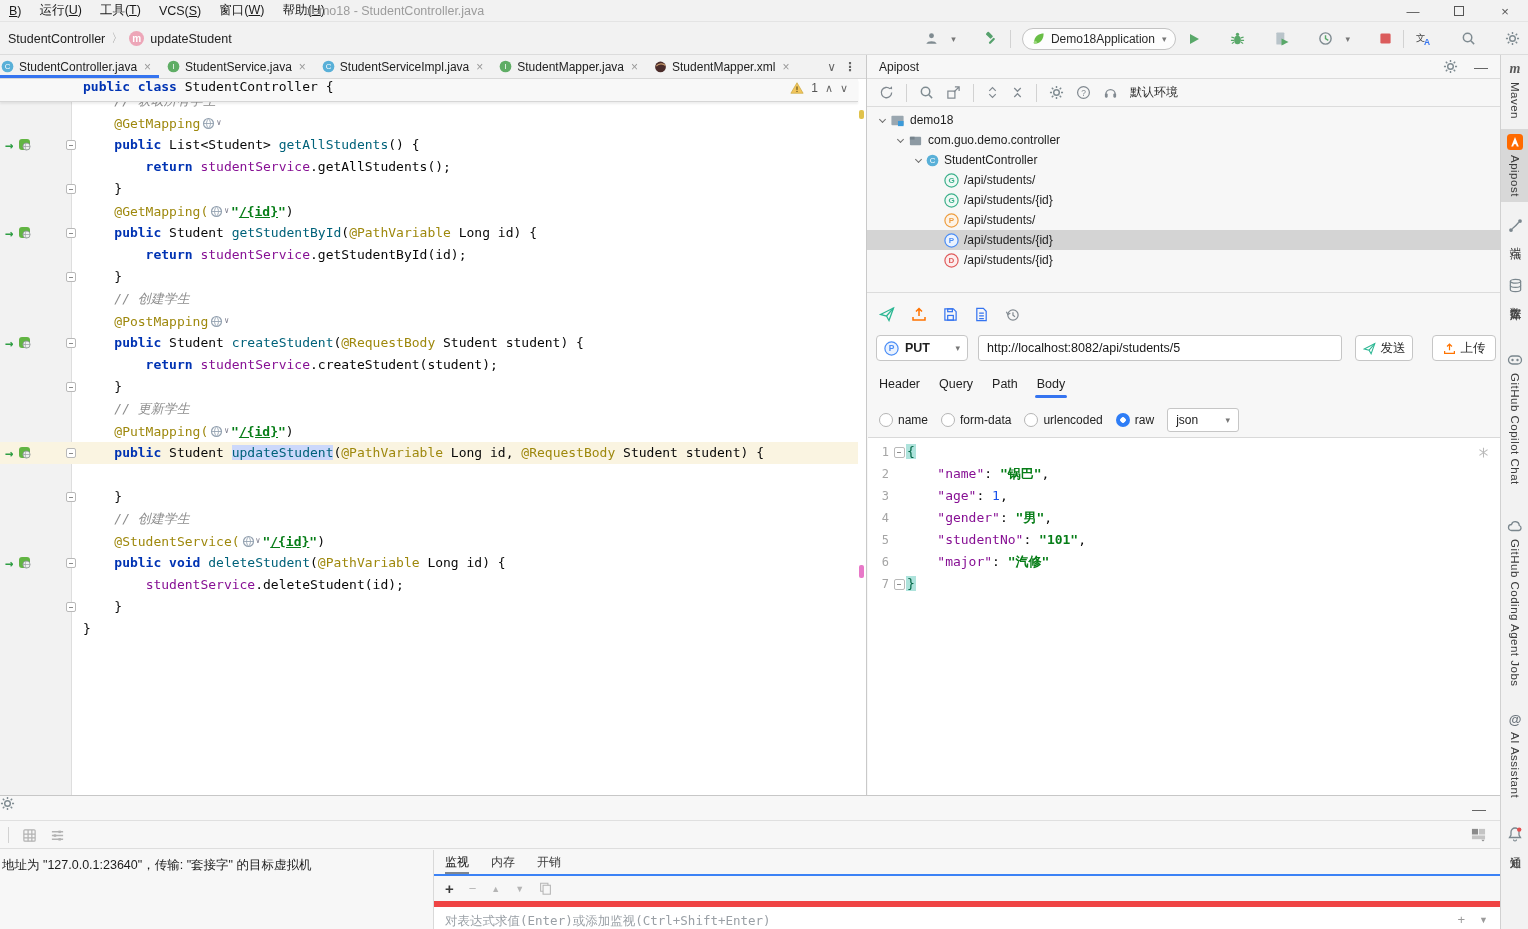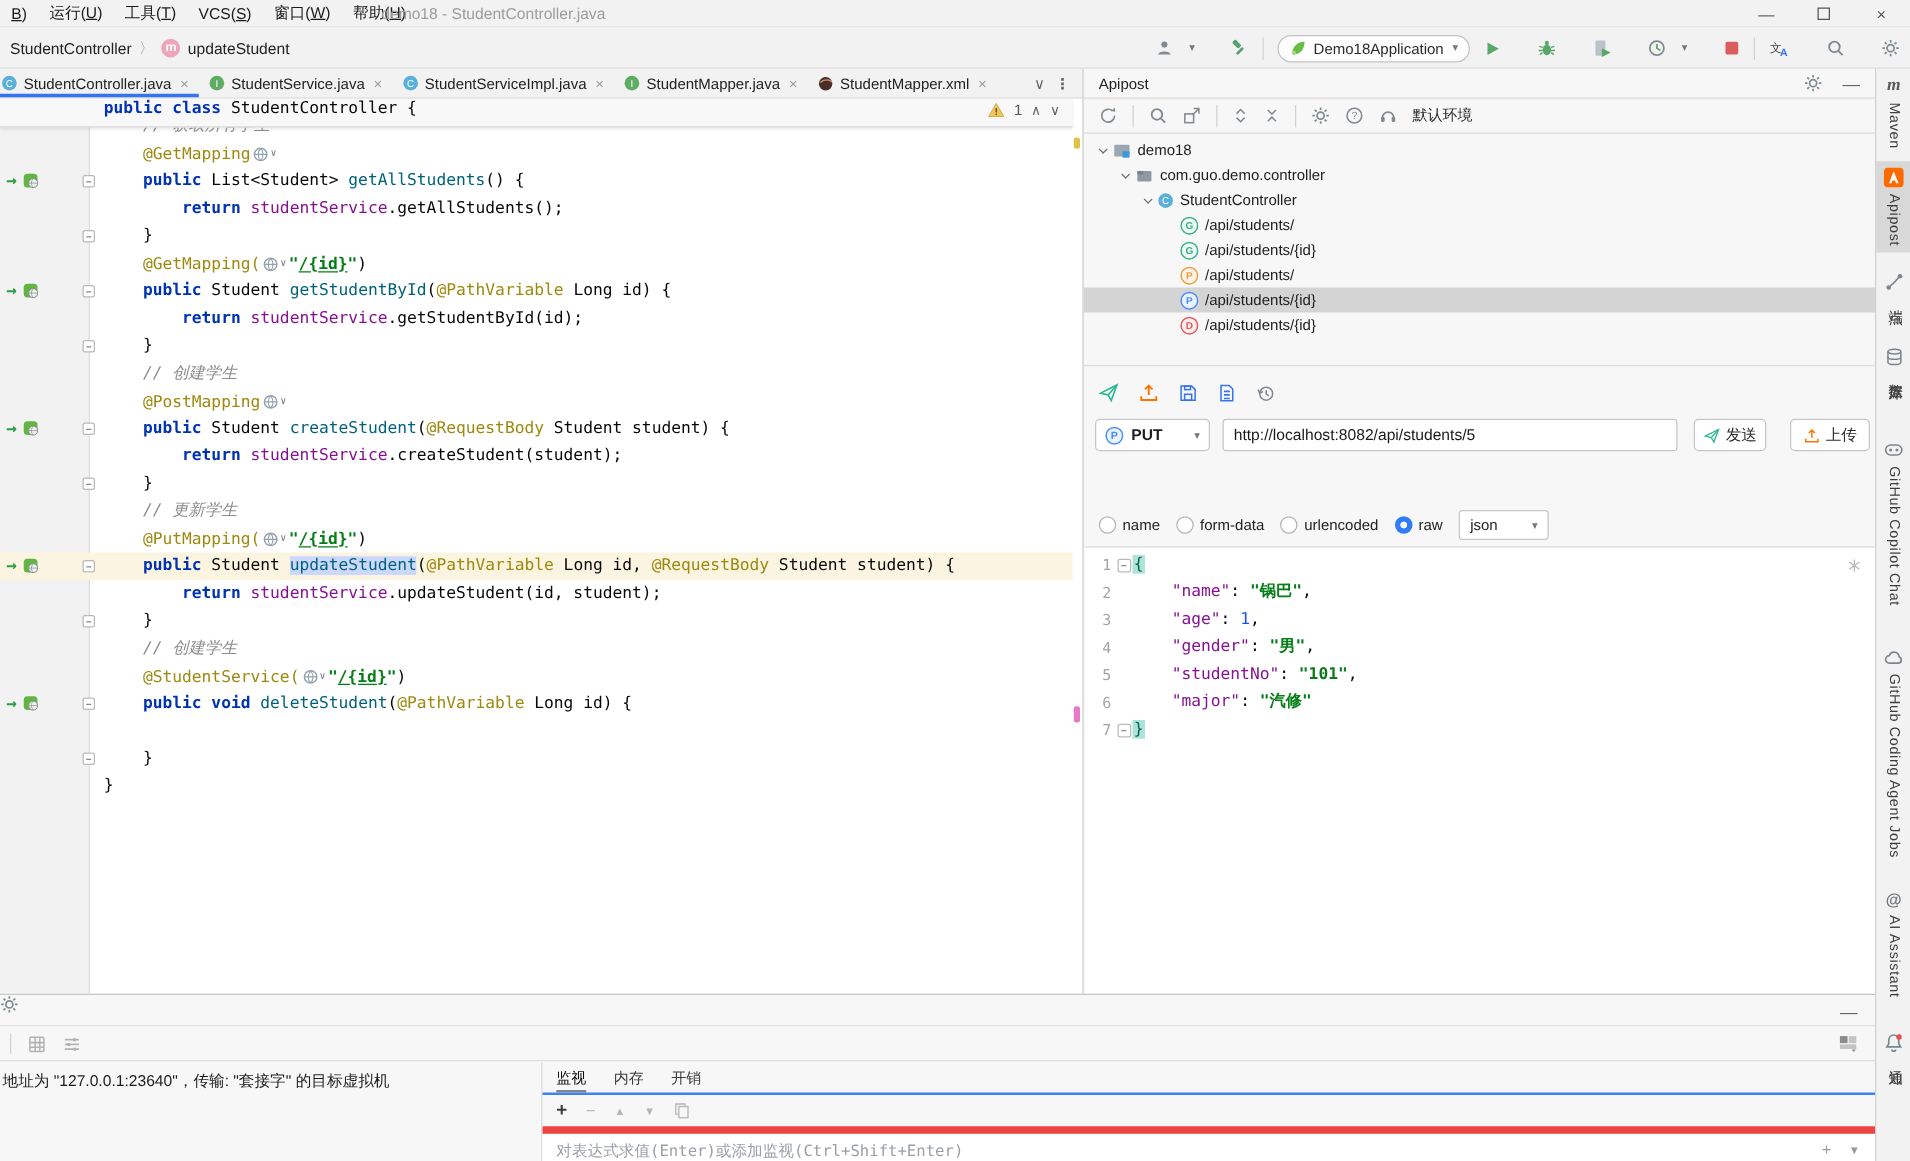--- a/index.html
+++ b/index.html
@@ -443,21 +443,20 @@
                   <path d="M5 8.5h7M8.5 5c-1.8 2-1.8 5 0 7" stroke="#8a8f94" stroke-width="0.6" fill="none"></path>
                 </svg>
               </span>
             </span>
             <span class="fold"></span>
           </span>
           <span class="lt"><span class="tk-kw">    public </span><span class="tk-plain">Student </span><span class="tk-sel">updateStudent</span><span class="tk-plain">(</span><span class="tk-ann">@PathVariable</span><span class="tk-plain"> Long id, </span><span class="tk-ann">@RequestBody</span><span class="tk-plain"> Student student) {</span></span>
         </div>
         <div class="code-line">
           <span class="gut"></span>
-          <span class="lt"><span class="tk-kw">        return </span><span class="tk-field">studentService</span><span class="tk-plain">.updateStudent(id, student);</span></span>
         </div>
         <div class="code-line">
           <span class="gut">
             <span class="fold"></span>
           </span>
           <span class="lt"><span class="tk-plain">    }</span></span>
         </div>
         <div class="code-line">
           <span class="gut"></span>
           <span class="lt"><span class="tk-cmt">    // 创建学生</span></span>
@@ -480,20 +479,21 @@
                   <path d="M5 8.5h7M8.5 5c-1.8 2-1.8 5 0 7" stroke="#8a8f94" stroke-width="0.6" fill="none"></path>
                 </svg>
               </span>
             </span>
             <span class="fold"></span>
           </span>
           <span class="lt"><span class="tk-kw">    public void </span><span class="tk-mdecl">deleteStudent</span><span class="tk-plain">(</span><span class="tk-ann">@PathVariable</span><span class="tk-plain"> Long id) {</span></span>
         </div>
         <div class="code-line">
           <span class="gut"></span>
+          <span class="lt"><span class="tk-plain">        </span><span class="tk-field">studentService</span><span class="tk-plain">.deleteStudent(id);</span></span>
         </div>
         <div class="code-line">
           <span class="gut">
             <span class="fold"></span>
           </span>
           <span class="lt"><span class="tk-plain">    }</span></span>
         </div>
         <div class="code-line">
           <span class="gut"></span>
           <span class="lt"><span class="tk-plain">}</span></span>
@@ -738,20 +738,26 @@
       <div class="ap-btn" id="upload-btn">
         <span class="icn">
             <svg width="13" height="13" viewBox="0 0 16 16" fill="none" stroke="#ff7300" stroke-width="1.5">
               <path d="M8 10V3M5 5.5L8 2.5l3 3"></path>
               <path d="M2 11v3h12v-3"></path>
             </svg>
           </span>
         <span>上传</span>
       </div>
     </div>
+    <div id="ap-reqtabs">
+        <span class="rtab">Header</span>
+        <span class="rtab">Query</span>
+        <span class="rtab">Path</span>
+        <span class="rtab active">Body</span>
+      </div>
     <div id="ap-radios">
         <label class="radio">
           <span class="rdot"></span>
           <span>name</span>
         </label>
         <label class="radio">
           <span class="rdot"></span>
           <span>form-data</span>
         </label>
         <label class="radio">

